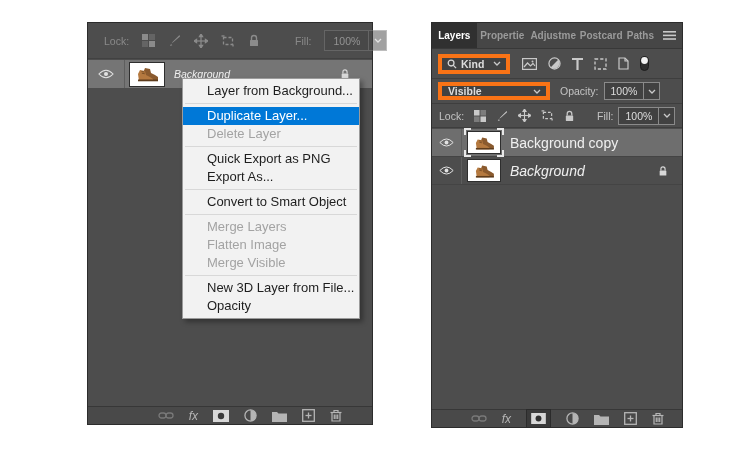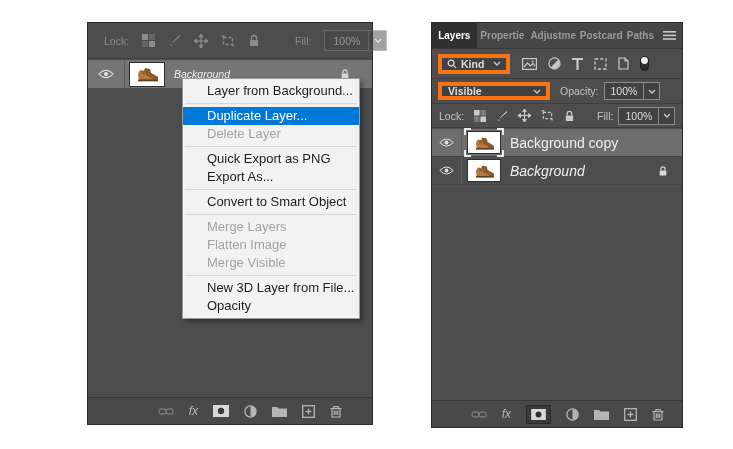--- a/index.html
+++ b/index.html
@@ -23,21 +23,21 @@
                  align-items:center;justify-content:center;}
   #left-layer-row{position:absolute;left:0;top:37px;width:100%;height:28px;background:#757575;
                   display:flex;align-items:center;}
   .eye-cell{width:37px;height:100%;display:flex;align-items:center;justify-content:center;
             border-right:1px solid #5e5e5e;box-sizing:border-box;}
   .thumb{width:34px;height:23px;background:#ffffff;border:1px solid #2e2e2e;margin-left:4px;
          display:flex;align-items:center;justify-content:center;}
   .layer-name{margin-left:9px;font-size:10.5px;color:#f0f0f0;}
   .italic{font-style:italic;}
   .row-lock{margin-left:auto;margin-right:22px;}
-  .bottom-bar{position:absolute;left:0;bottom:0;width:100%;height:27px;background:#494949;
+  .bottom-bar{position:absolute;left:0;bottom:0;width:100%;height:18px;background:#494949;
               border-top:1px solid #373737;display:flex;align-items:center;justify-content:flex-end;
               gap:15px;padding-right:18px;box-sizing:border-box;}
   #left-bottom{padding-right:30px;}
   .fx{font-size:12px;font-style:italic;color:#b5b5b5;line-height:1;}
   .mask-btn{display:flex;align-items:center;justify-content:center;}
   .mask-btn.pressed{background:#3a3a3a;border:1px solid #2b2b2b;padding:3px 4px;}
 
   
   #context-menu{position:absolute;left:182px;top:78px;width:176px;background:#f2f2f2;
                 border:1px solid #9b9b9b;box-shadow:3px 3px 5px rgba(0,0,0,.35);

